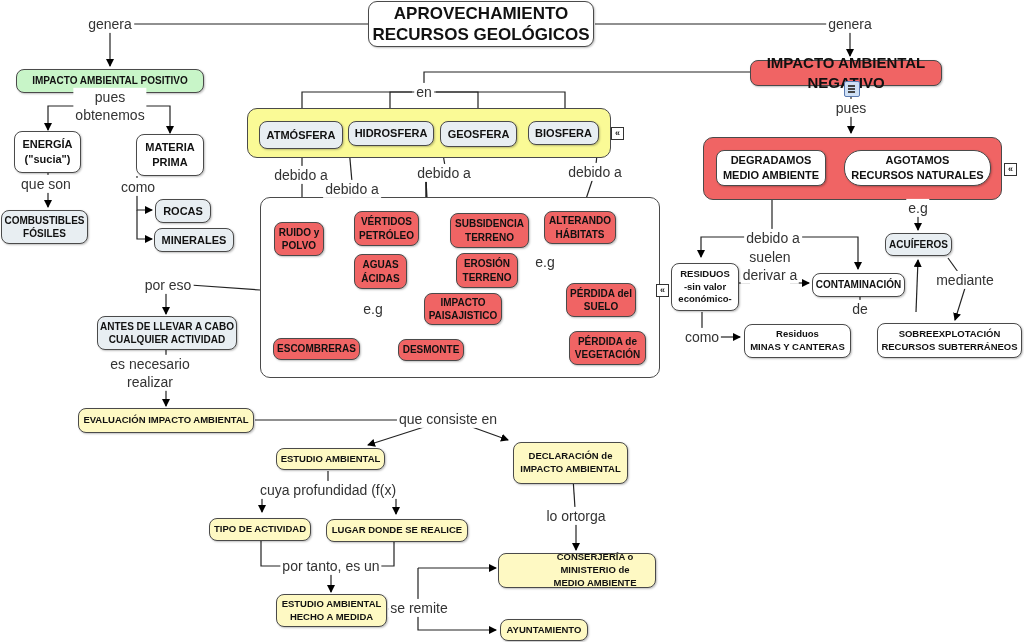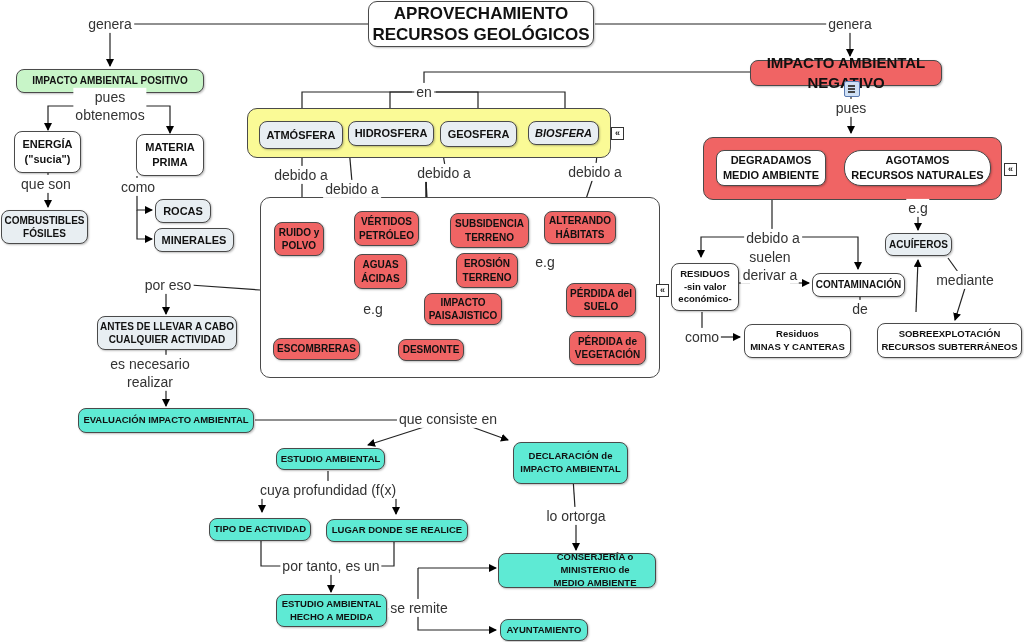--- a/index.html
+++ b/index.html
@@ -3,21 +3,21 @@
 <meta charset="utf-8">
 <style>
   html, body { margin:0; padding:0; background:#ffffff; }
   body { width:1024px; height:642px; position:relative; overflow:hidden; font-family:"Liberation Sans", sans-serif; }
   svg { position:absolute; left:0; top:0; }
   .node { position:absolute; box-sizing:border-box; border:1.5px solid #4a4a4a; border-radius:8px; display:flex; align-items:center; justify-content:center; text-align:center; font-weight:bold; color:#111; font-size:10px; line-height:1.35; white-space:pre-line; box-shadow:1px 1px 2px rgba(0,0,0,0.25); cursor:pointer; }
   .white { background:#ffffff; }
   .grey { background:#e8eef2; }
   .green { background:#c8f5c8; }
   .red { background:#f06464; }
-  .orange { background:#5eead4; }
+  .orange { background:#fef9c3; }
   .title { font-size:17px; line-height:1.25; border-radius:9px; }
   .group { position:absolute; box-sizing:border-box; border:1.5px solid #4a4a4a; border-radius:10px; }
   .yellow-group { background:#fafa96; }
   .red-group { background:#f06464; }
   .white-group { background:#ffffff; }
   .lbl { position:absolute; font-size:14px; color:#333; background:#fff; padding:0 2px; white-space:pre-line; text-align:center; line-height:1.3; transform:translate(-50%,-50%); }
   .collapse { position:absolute; width:11px; height:11px; border:1px solid #333; background:#fff; font-size:9px; line-height:10px; text-align:center; font-weight:bold; color:#222; cursor:pointer; }
   .docicon { position:absolute; width:14px; height:14px; border:1px solid #5a7ab0; background:#cfe0f5; border-radius:2px; cursor:pointer; }
   .docicon::before { content:""; position:absolute; left:3px; top:3px; width:7px; height:1.5px; background:#444; box-shadow:0 3px 0 #444, 0 6px 0 #444; }
 </style>
@@ -137,21 +137,21 @@
 PRIMA</div>
 <div class="node grey" style="left:1px;top:210px;width:87px;height:34px;">COMBUSTIBLES
 FÓSILES</div>
 <div class="node grey" style="left:155px;top:199px;width:56px;height:24px;font-size:11px;text-align:right;">ROCAS</div>
 <div class="node grey" style="left:154px;top:228px;width:80px;height:24px;font-size:11px;">MINERALES</div>
 
 <div class="group yellow-group" style="left:247px;top:108px;width:364px;height:50px;"></div>
 <div class="node grey" style="left:259px;top:121px;width:84px;height:28px;font-size:11px;">ATMÓSFERA</div>
 <div class="node grey" style="left:348px;top:121px;width:86px;height:25px;font-size:11px;">HIDROSFERA</div>
 <div class="node grey" style="left:440px;top:121px;width:77px;height:26px;font-size:11px;">GEOSFERA</div>
-<div class="node grey" style="left:528px;top:121px;width:71px;height:24px;font-size:11px;font-style:italic;">BIOSFERA</div>
+<div class="node grey" style="left:528px;top:121px;width:71px;height:24px;font-size:11px;">BIOSFERA</div>
 <div class="collapse" style="left:611px;top:127px;">«</div>
 
 <div class="group white-group" style="left:260px;top:197px;width:400px;height:181px;"></div>
 <div class="node red" style="left:274px;top:222px;width:50px;height:34px;">RUIDO y
 POLVO</div>
 <div class="node red" style="left:354px;top:211px;width:65px;height:35px;">VÉRTIDOS
 PETRÓLEO</div>
 <div class="node red" style="left:354px;top:254px;width:53px;height:35px;">AGUAS
 ÁCIDAS</div>
 <div class="node red" style="left:450px;top:213px;width:79px;height:35px;">SUBSIDENCIA

